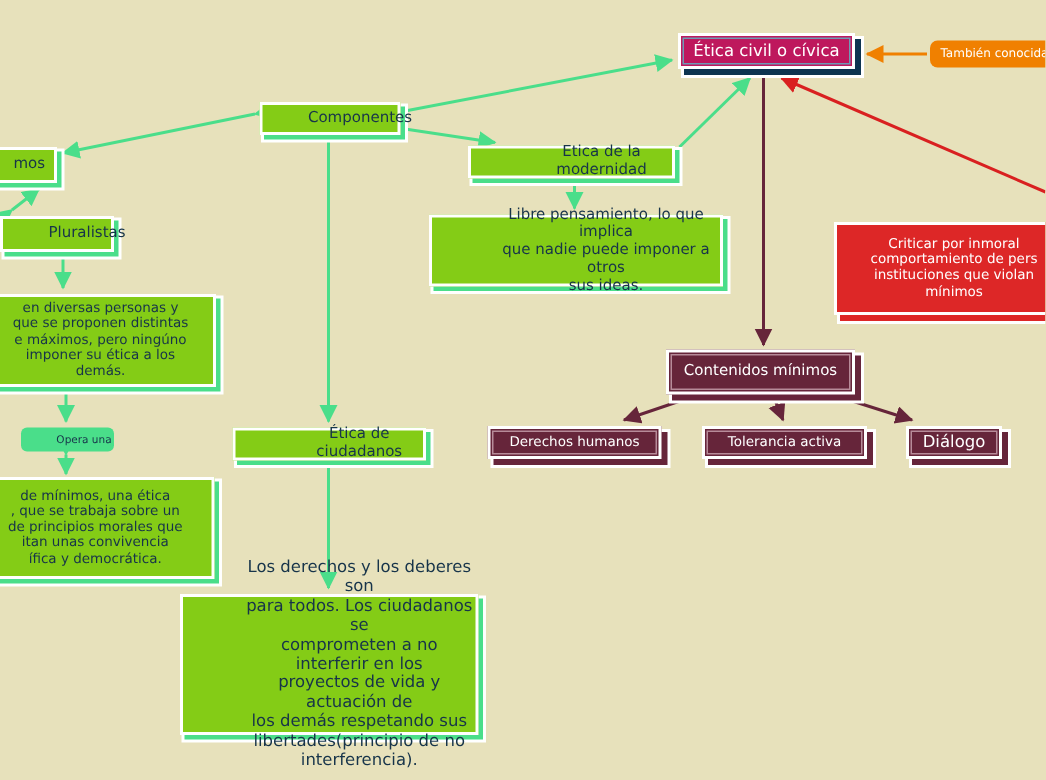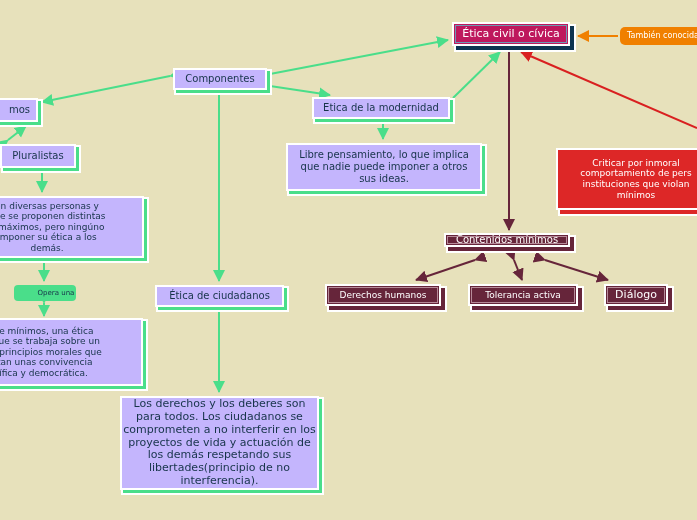--- a/index.html
+++ b/index.html
@@ -30,24 +30,25 @@
     text-align: center;
     line-height: 1.17;
     white-space: pre-line;
     display: flex;
     align-items: center;
     justify-content: center;
   }
 
   
   .n-green {
-    background: #c4b5fd;
+    background: #84cc16;
     color: #17344a;
     border: 2px solid #ffffff;
     box-shadow: 3px 3px 0 0 #4ade8a, 3px 3px 0 2px #ffffff;
+    padding-left: 40px;
   }
   
   .n-navy {
     background: #be185d;
     color: #ffffff;
     border: 2px solid #ffffff;
     outline: 1px solid #6f9ab5;
     outline-offset: -4px;
     box-shadow: 4px 4px 0 0 #0d3450, 4px 4px 0 2px #ffffff;
   }
@@ -171,21 +172,21 @@
   <div class="node n-green" style="left:155px; top:285px; width:129px; height:22px; font-size:10px;">Ética de ciudadanos</div>
 
   <div class="node n-green" style="left:120px; top:396px; width:199px; height:94px; font-size:11px;">Los derechos y los deberes son
 para todos. Los ciudadanos se
 comprometen a no interferir en los
 proyectos de vida y actuación de
 los demás respetando sus
 libertades(principio de no
 interferencia).</div>
 
-  <div class="node n-maroon" style="left:444px; top:233px; width:126px; height:14px; font-size:10px;">Contenidos mínimos</div>
+  <div class="node n-maroon" style="left:444px; top:233px; width:126px; height:30px; font-size:10px;">Contenidos mínimos</div>
 
   <div class="node n-maroon" style="left:325px; top:284px; width:116px; height:22px; font-size:9px;">Derechos humanos</div>
 
   <div class="node n-maroon" style="left:468px; top:284px; width:110px; height:22px; font-size:9px;">Tolerancia activa</div>
 
   <div class="node n-maroon" style="left:604px; top:284px; width:64px; height:22px; font-size:11px;">Diálogo</div>
 
   <div class="node n-red" style="left:556px; top:148px; width:160px; height:62px; font-size:9px;">Criticar por inmoral
 comportamiento de pers
 instituciones que violan

